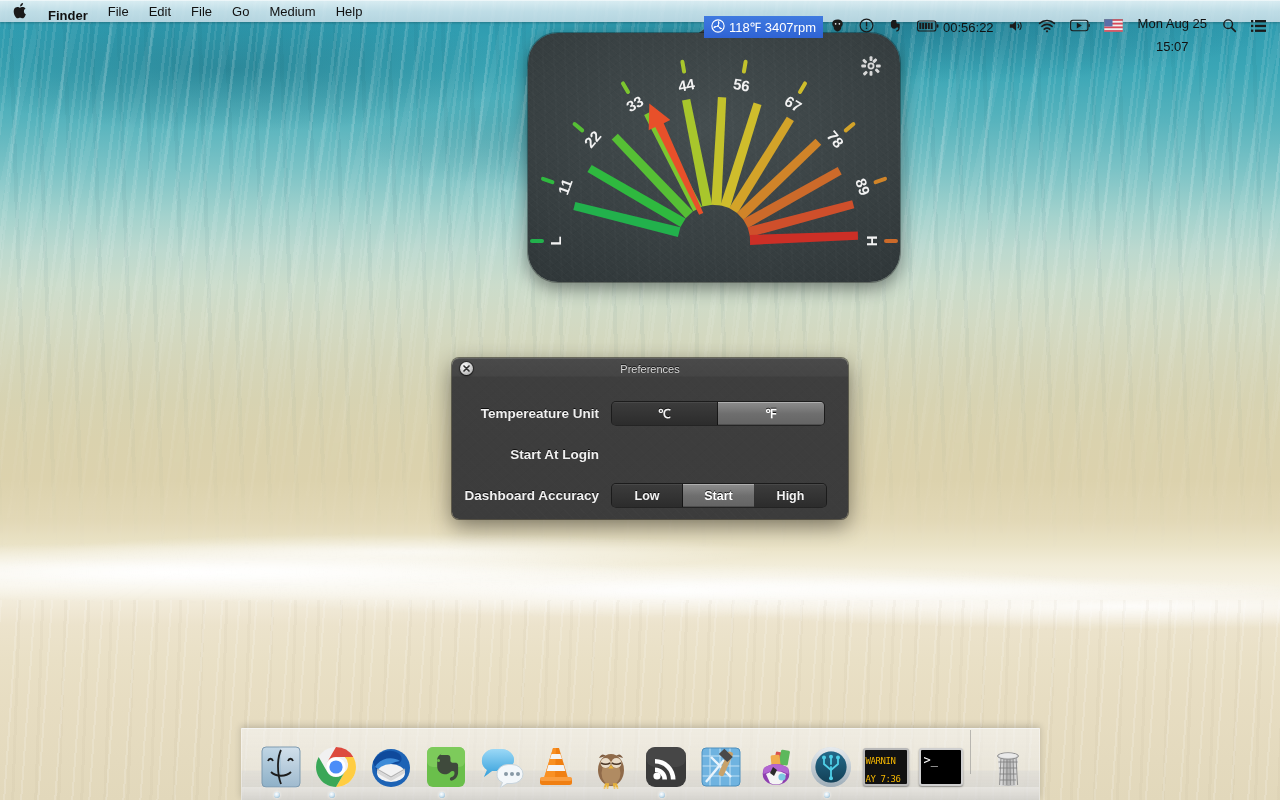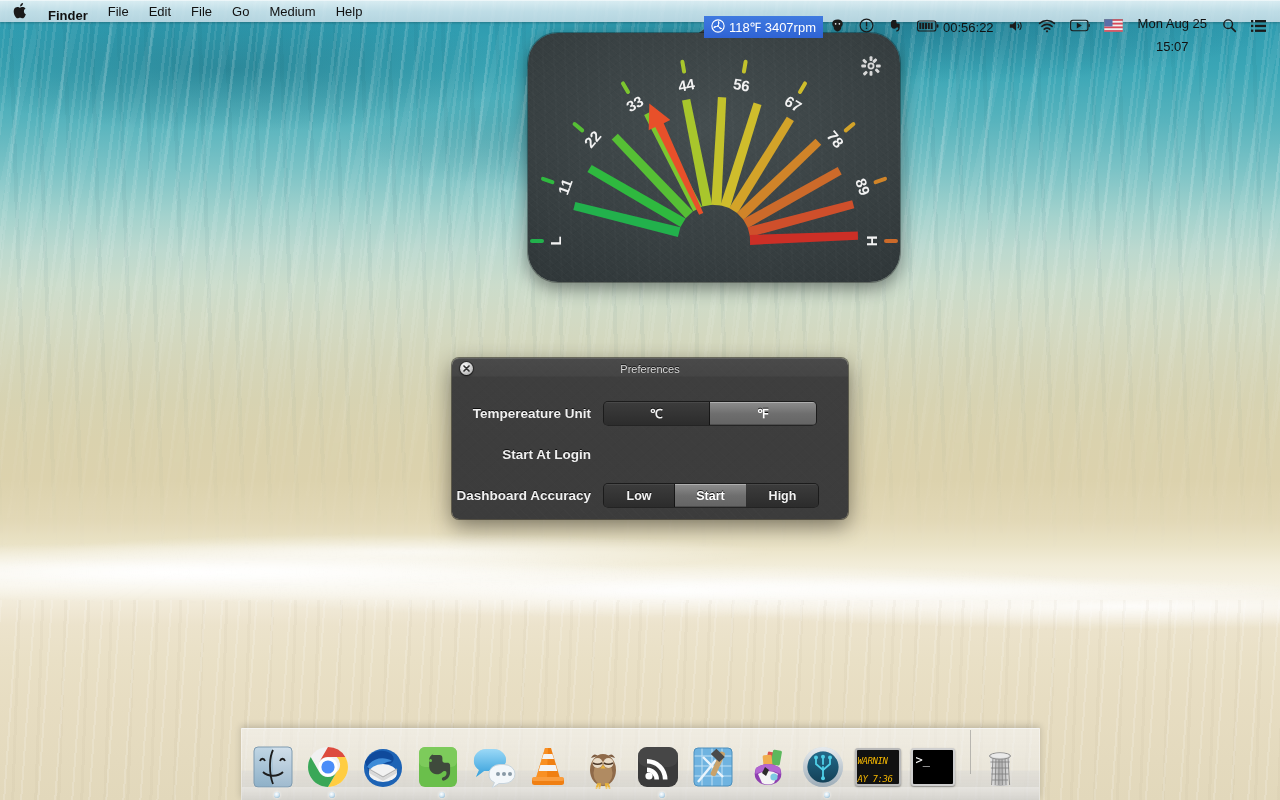--- a/index.html
+++ b/index.html
@@ -139,21 +139,21 @@
     position:relative; height:21px; display:flex; align-items:center; justify-content:center;
     font-size:11px; color:#d6d6d6; text-shadow:0 -1px 0 rgba(0,0,0,0.7);
   }
   .pw-close {
     position:absolute; left:8px; top:4px; width:13px; height:13px; border-radius:50%;
     background:radial-gradient(circle at 35% 30%, #fafafa, #c8c8c8 60%, #9a9a9a);
     box-shadow:0 1px 2px rgba(0,0,0,0.6), 0 0 0 1px rgba(0,0,0,0.35);
     display:flex; align-items:center; justify-content:center;
   }
   .pw-close svg { display:block; }
-  .pw-rows { position:relative; padding:14px 0 0 0; }
+  .pw-rows { position:relative; padding:14px 0 0 8px; }
   .pw-row { display:flex; align-items:center; height:41px; }
   .pw-label {
     width:152px; text-align:right; padding-right:13px;
     font-size:13.5px; font-weight:bold; color:#f0f0f0;
     text-shadow:0 -1px 0 rgba(0,0,0,0.75);
     white-space:nowrap;
   }
   .seg {
     display:flex; height:23px; border-radius:4px; overflow:hidden;
     box-shadow:0 0 0 1px rgba(0,0,0,0.55), 0 1px 0 rgba(255,255,255,0.10);
@@ -183,21 +183,21 @@
           display:flex; align-items:flex-end; justify-content:center; }
   .dock-shelf {
     position:relative; display:flex; align-items:flex-end; height:72px; padding:0 8px 0 8px;
     background:linear-gradient(to bottom, rgba(246,246,246,0.62) 0%, rgba(238,238,238,0.58) 58%, rgba(225,225,225,0.72) 59%, rgba(210,210,210,0.80) 100%);
     border-top:1px solid rgba(255,255,255,0.75);
     border-left:1px solid rgba(255,255,255,0.35);
     border-right:1px solid rgba(255,255,255,0.35);
     box-shadow:0 -2px 7px rgba(0,0,0,0.18);
   }
   .dock-items { display:flex; align-items:flex-end; gap:1px; padding-bottom:10px; }
-  .dock-item { position:relative; width:54px; height:62px; display:flex; flex-direction:column; align-items:flex-start; justify-content:flex-end;font-style:italic; }
+  .dock-item { position:relative; width:54px; height:62px; display:flex; flex-direction:column; align-items:flex-end; justify-content:flex-end; }
   .dock-icon { width:46px; height:46px; position:relative; }
   .dock-icon svg, .dock-icon > div { display:block; }
   .dock-dot {
     position:absolute; bottom:-8px; left:50%; transform:translateX(-50%);
     width:6px; height:6px; border-radius:50%;
     background:radial-gradient(circle at 40% 35%, #ffffff, #cfe4f2 45%, #87b4cf 85%);
     box-shadow:0 0 3px rgba(255,255,255,0.9);
   }
   .dock-sep { width:11px; height:52px; display:flex; align-items:center; justify-content:center; margin-bottom:12px; }
   .dock-sep i { display:block; width:1px; height:44px; background:rgba(120,120,120,0.45); }

